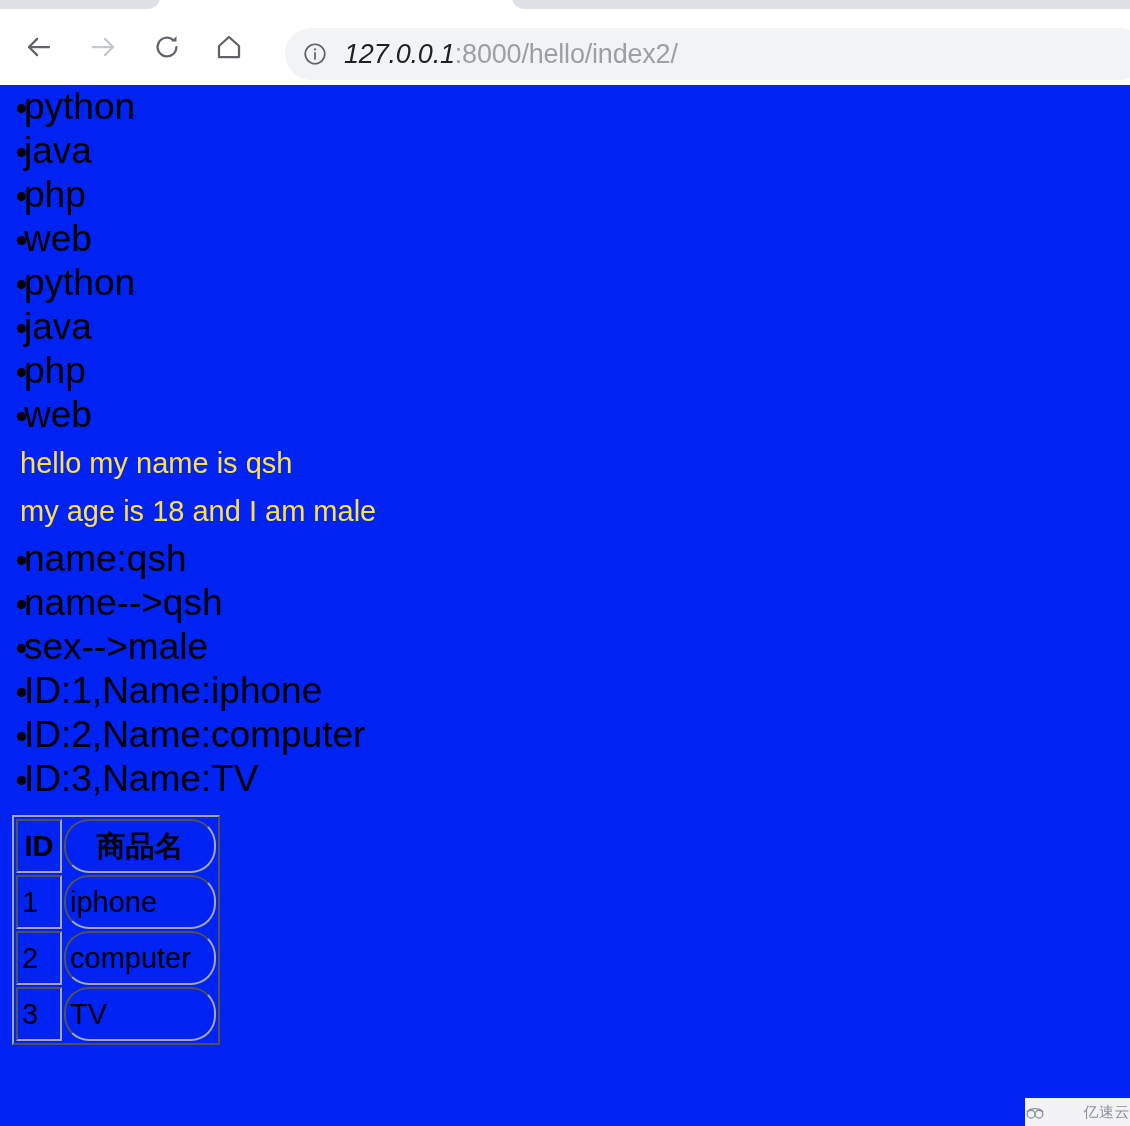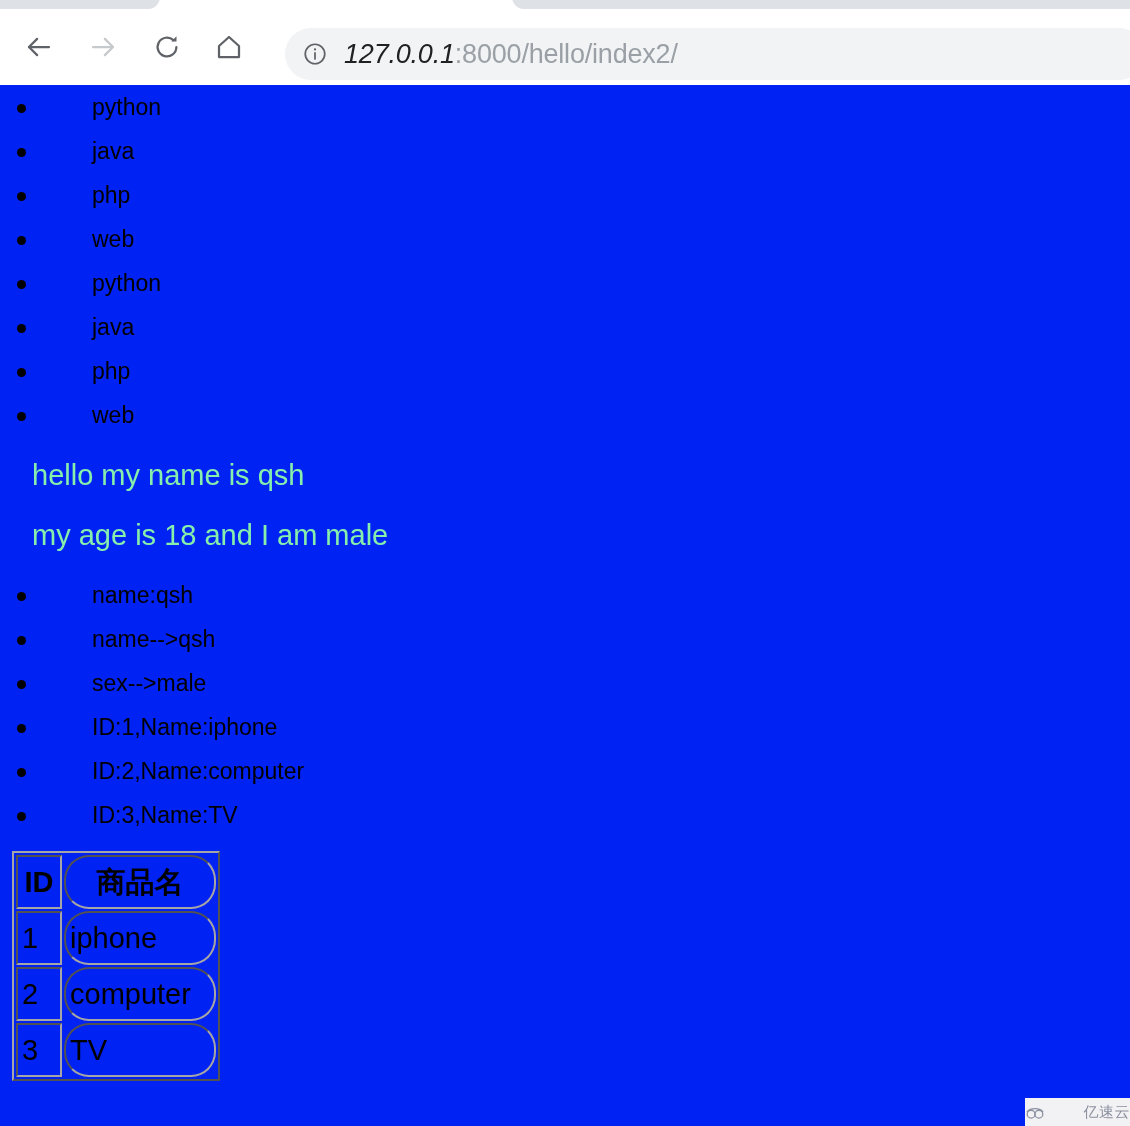--- a/index.html
+++ b/index.html
@@ -108,44 +108,44 @@
   }
 
   ul.plain {
     list-style: none;
     margin: 0;
     padding: 0;
   }
   ul.plain li {
     position: relative;
     color: #000000;
-    font-size: 23px;
+    font-size: 37px;
     line-height: 44px;
-    padding-left: 92px;
+    padding-left: 24px;
     white-space: nowrap;
   }
   ul.plain li::before {
     content: "";
     position: absolute;
     left: 17px;
     top: 19px;
     width: 9px;
     height: 9px;
     background: #000000;
     border-radius: 50%;
   }
 
   .group-top { margin-top: 14px; }
 
   .para {
-    color: #86efac;
+    color: #fde047;
     font-size: 29px;
     line-height: 44px;
     padding-left: 16px;
-    margin: 16px;
+    margin: 4px;
     white-space: nowrap;
   }
 
   table.goods {
     margin-left: 12px;
     margin-top: 14px;
     border-collapse: separate;
     border-spacing: 2px;
     border: 2px outset #a6a6a6;
     background: transparent;

